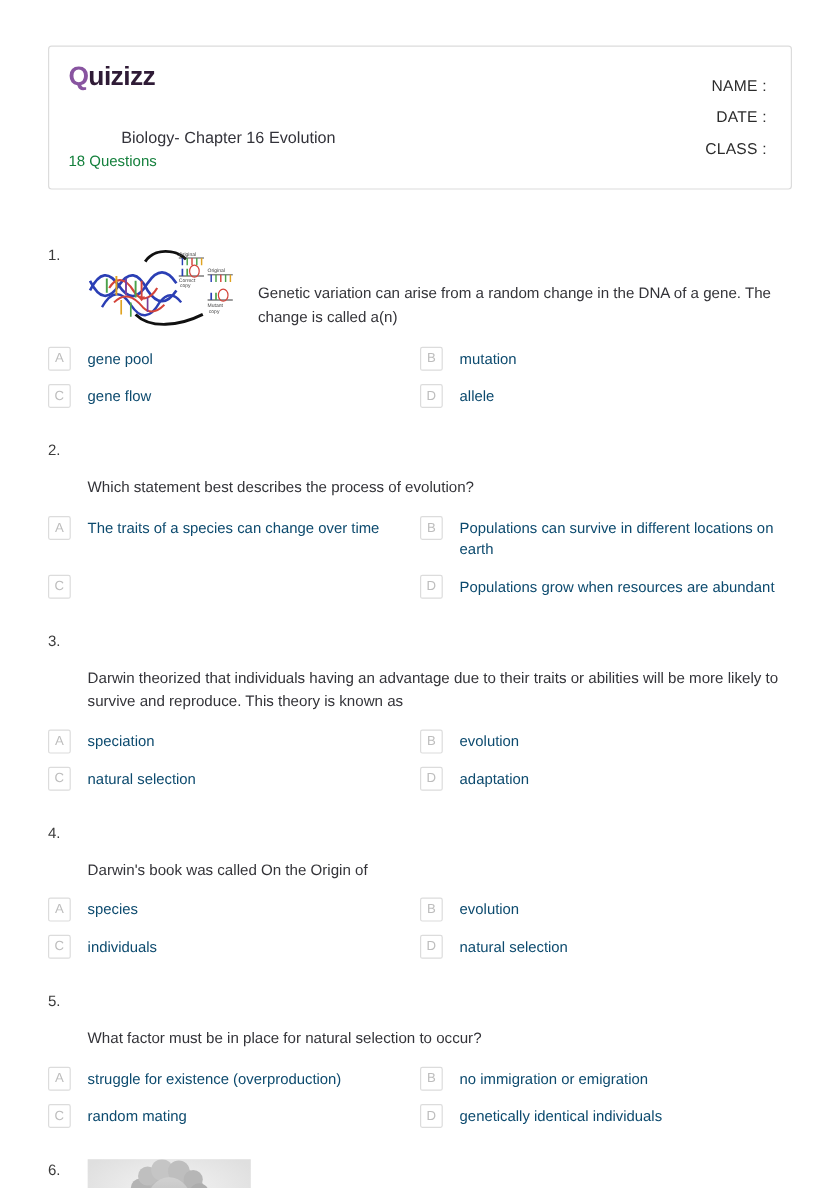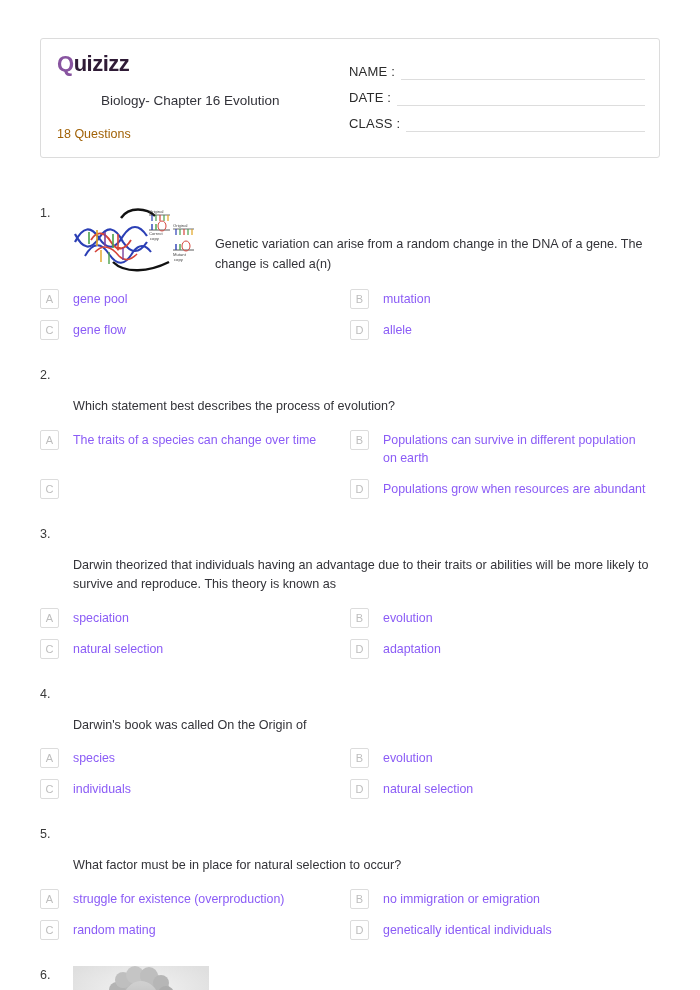--- a/index.html
+++ b/index.html
@@ -59,32 +59,33 @@
 
   .quiz-meta { padding-bottom: 2px; }
   .quiz-title {
     font-size: 13.5px;
     color: #33333a;
     line-height: 1.35;
     margin-left: 44px;
   }
   .quiz-count {
     font-size: 12.5px;
-    color: #a16207;
+    color: #15803d;
     line-height: 1.4;
-    margin-top: 15px;
+    margin-top: 1px;
   }
 
   .header-right {
     flex: 1;
     padding: 16px 14px 16px 8px;
     display: flex;
     flex-direction: column;
     justify-content: center;
     gap: 11px;
+    align-items: flex-end;
   }
   .field-row {
     display: flex;
     align-items: flex-end;
   }
   .field-label {
     font-size: 13px;
     color: #2b2b2b;
     white-space: nowrap;
     letter-spacing: 0.2px;
@@ -151,21 +152,21 @@
     font-size: 11px;
     display: flex;
     align-items: center;
     justify-content: center;
     margin-right: 14px;
     background: #fff;
   }
   .opt-text {
     font-size: 12.4px;
     line-height: 1.5;
-    color: #8b5cf6;
+    color: #0c4a6e;
     padding-top: 1px;
   }
 
   .q-spacer { height: 26px; }
 
   
   .dna-img {
     width: 128px;
     height: 72px;
     position: relative;
@@ -307,21 +308,21 @@
         <div class="q-num">2.</div>
         <div class="q-text">Which statement best describes the process of evolution?</div>
       </div>
       <div class="answers">
         <div class="answer">
           <span class="opt-letter">A</span>
           <span class="opt-text">The traits of a species can change over time</span>
         </div>
         <div class="answer">
           <span class="opt-letter">B</span>
-          <span class="opt-text">Populations can survive in different population on earth</span>
+          <span class="opt-text">Populations can survive in different locations on earth</span>
         </div>
         <div class="answer">
           <span class="opt-letter">C</span>
         </div>
         <div class="answer">
           <span class="opt-letter">D</span>
           <span class="opt-text">Populations grow when resources are abundant</span>
         </div>
       </div>
     </div>

